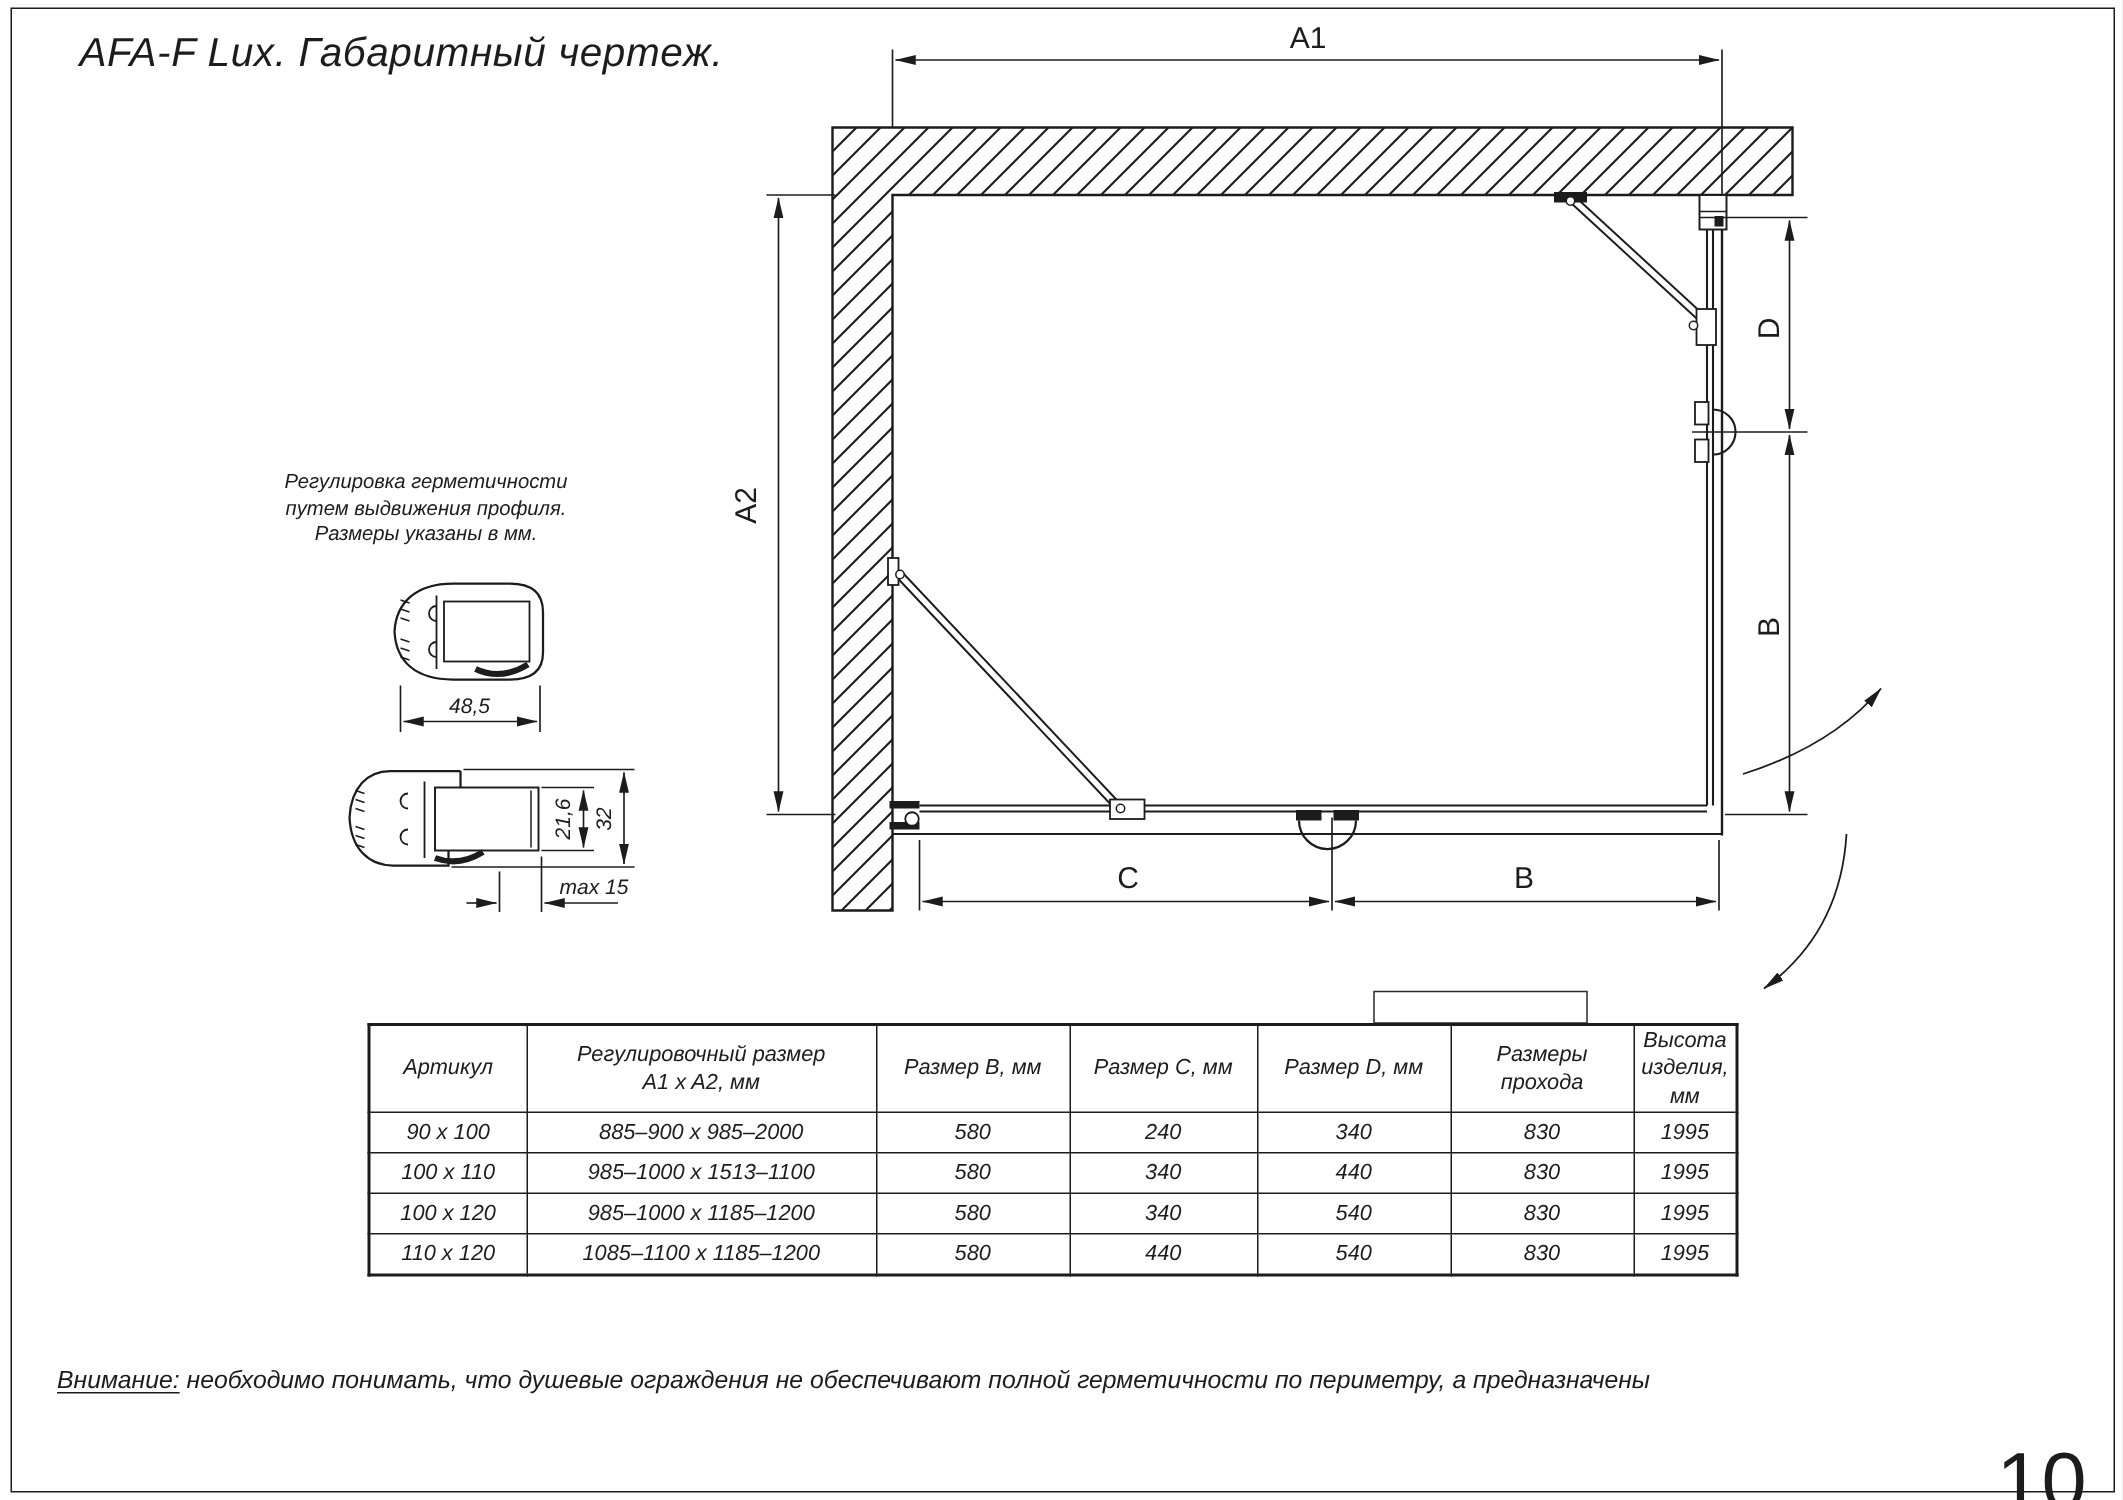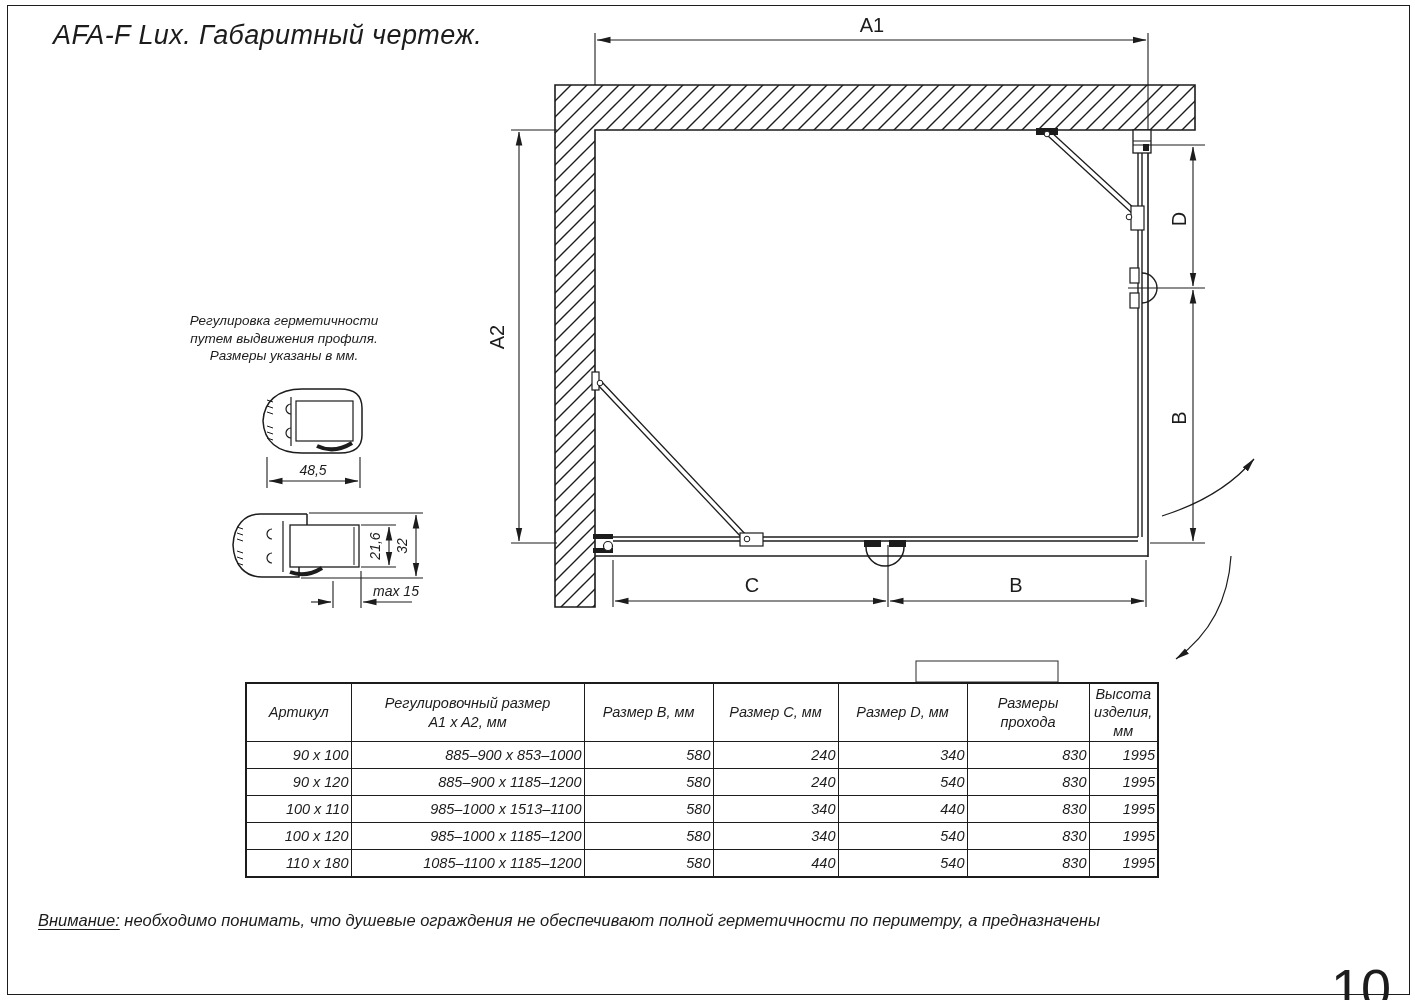--- a/index.html
+++ b/index.html
@@ -8,21 +8,21 @@
   .frame{position:absolute;left:7px;top:5px;right:5px;bottom:5px;border:1.6px solid #1c1c1c;}
   .title{position:absolute;left:53px;top:20px;font-style:italic;font-size:27px;letter-spacing:.4px;}
   .drawing{position:absolute;left:0;top:0;}
   .note{position:absolute;left:160px;top:312px;width:248px;text-align:center;
         font-style:italic;font-size:13.5px;line-height:17.5px;}
   table.sizes{position:absolute;left:245px;top:682px;width:912px;border-collapse:collapse;
         table-layout:fixed;font-style:italic;font-size:14.5px;border:2px solid #1c1c1c;}
   table.sizes th,table.sizes td{border:1.3px solid #1c1c1c;padding:0 2px;text-align:center;
         vertical-align:middle;font-weight:normal;}
   table.sizes thead th{height:57px;white-space:pre-line;line-height:1.25;font-size:14.5px;}
-  table.sizes tbody td{height:26px;text-align:right;}
+  table.sizes tbody td{height:26px;}
   .warning{position:absolute;left:38px;top:909px;width:1240px;font-style:italic;
         font-size:16.5px;line-height:23px;}
   .warning .u{text-decoration:underline;text-underline-offset:3px;}
   .pagenum{position:absolute;left:1318px;top:956px;width:86px;text-align:center;
         font-size:54px;line-height:1.2;}
   svg .dim{stroke:#1c1c1c;stroke-width:1.1;}
   svg .ln{stroke:#1c1c1c;fill:none;}
   svg text{fill:#1c1c1c;font-family:"Liberation Sans",sans-serif;}
   .dl{font-size:20px;text-anchor:middle;}
   .pl{font-size:14px;font-style:italic;text-anchor:middle;}
@@ -222,56 +222,47 @@
         <th>Размеры
 прохода</th>
         <th>Высота
 изделия,
 мм</th>
       </tr>
     </thead>
     <tbody>
       <tr>
         <td>90 x 100</td>
-        <td>885–900 x 853–1000</td>
+        <td>885–900 x 985–2000</td>
         <td>580</td>
         <td>240</td>
         <td>340</td>
         <td>830</td>
         <td>1995</td>
       </tr>
       <tr>
-        <td>90 x 120</td>
-        <td>885–900 x 1185–1200</td>
-        <td>580</td>
-        <td>240</td>
-        <td>540</td>
-        <td>830</td>
-        <td>1995</td>
-      </tr>
-      <tr>
         <td>100 x 110</td>
         <td>985–1000 x 1513–1100</td>
         <td>580</td>
         <td>340</td>
         <td>440</td>
         <td>830</td>
         <td>1995</td>
       </tr>
       <tr>
         <td>100 x 120</td>
         <td>985–1000 x 1185–1200</td>
         <td>580</td>
         <td>340</td>
         <td>540</td>
         <td>830</td>
         <td>1995</td>
       </tr>
       <tr>
-        <td>110 x 180</td>
+        <td>110 x 120</td>
         <td>1085–1100 x 1185–1200</td>
         <td>580</td>
         <td>440</td>
         <td>540</td>
         <td>830</td>
         <td>1995</td>
       </tr>
     </tbody>
   </table>
 

